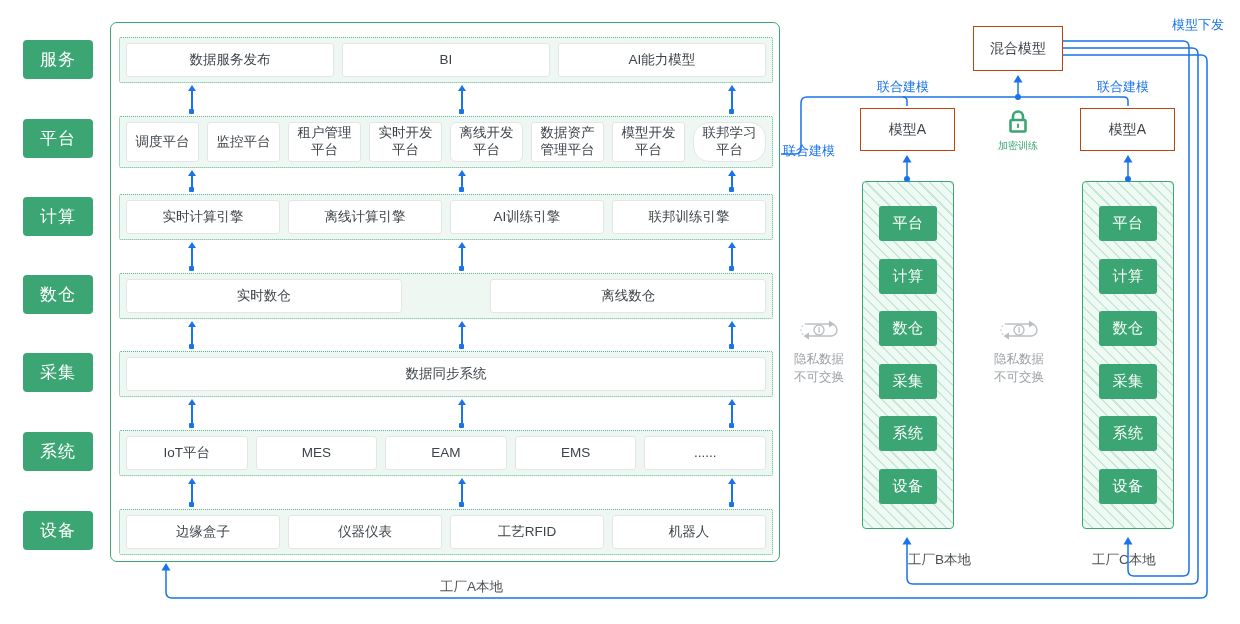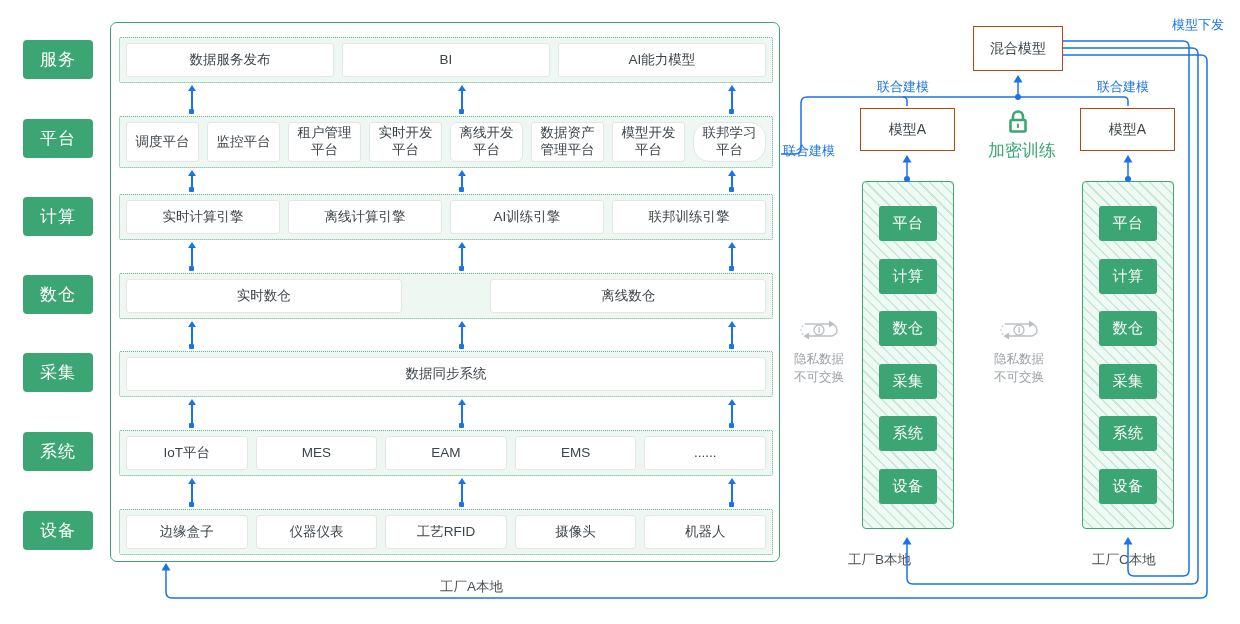--- a/index.html
+++ b/index.html
@@ -133,21 +133,21 @@
     white-space: nowrap;
   }
   .bluelabel {
     position: absolute;
     font-size: 13px;
     color: #1a73e8;
     white-space: nowrap;
   }
   .greenlabel {
     position: absolute;
-    font-size: 17px;
+    font-size: 10px;
     color: #3ba673;
     white-space: nowrap;
     text-align: center;
   }
   .graysmall {
     position: absolute;
     font-size: 12.5px;
     color: #9aa1a6;
     text-align: center;
     white-space: nowrap;
@@ -224,21 +224,20 @@
         <div class="cell" style="flex: 1 1 0%;">IoT平台</div>
         <div class="cell" style="flex: 1 1 0%;">MES</div>
         <div class="cell" style="flex: 1 1 0%;">EAM</div>
         <div class="cell" style="flex: 1 1 0%;">EMS</div>
         <div class="cell" style="flex: 1 1 0%;">......</div>
       </div>
       <div class="band" style="top: 486px; height: 46px;">
         <div class="cell" style="flex: 1 1 0%;">边缘盒子</div>
         <div class="cell" style="flex: 1 1 0%;">仪器仪表</div>
         <div class="cell" style="flex: 1 1 0%;">工艺RFID</div>
-        <div class="cell" style="flex: 1 1 0%;">摄像头</div>
         <div class="cell" style="flex: 1 1 0%;">机器人</div>
       </div>
       <div class="vconn" style="left: 76px; top: 62px; height: 29px;">
         <div class="head"></div>
         <div class="stem"></div>
         <div class="tail"></div>
       </div>
       <div class="vconn" style="left: 346px; top: 62px; height: 29px;">
         <div class="head"></div>
         <div class="stem"></div>
@@ -342,21 +341,21 @@
       <div class="fbox">采集</div>
       <div class="fbox">系统</div>
       <div class="fbox">设备</div>
     </div>
 
   <div class="modelbox" style="left:973px;top:26px;width:90px;height:45px;">混合模型</div>
   <div class="modelbox" style="left:860px;top:108px;width:95px;height:43px;">模型A</div>
   <div class="modelbox" style="left:1080px;top:108px;width:95px;height:43px;">模型A</div>
 
   <div class="cap" style="left:440px;top:578px;">工厂A本地</div>
-  <div class="cap" style="left:848px;top:551px;">工厂B本地</div>
+  <div class="cap" style="left:908px;top:551px;">工厂B本地</div>
   <div class="cap" style="left:1092px;top:551px;">工厂C本地</div>
 
   <div class="bluelabel" style="left:1172px;top:16px;">模型下发</div>
   <div class="bluelabel" style="left:783px;top:142px;">联合建模</div>
   <div class="bluelabel" style="left:877px;top:78px;">联合建模</div>
   <div class="bluelabel" style="left:1097px;top:78px;">联合建模</div>
 
   <svg class="icon" style="left:1004px;top:108px;" width="28" height="28" viewBox="0 0 28 28">
     <path d="M9 12 V8.5 a5 5 0 0 1 10 0 V12" fill="none" stroke="#3ba673" stroke-width="2.6"></path>
     <rect x="6.5" y="12" width="15" height="11.5" rx="1.2" fill="none" stroke="#3ba673" stroke-width="2.6"></rect>

